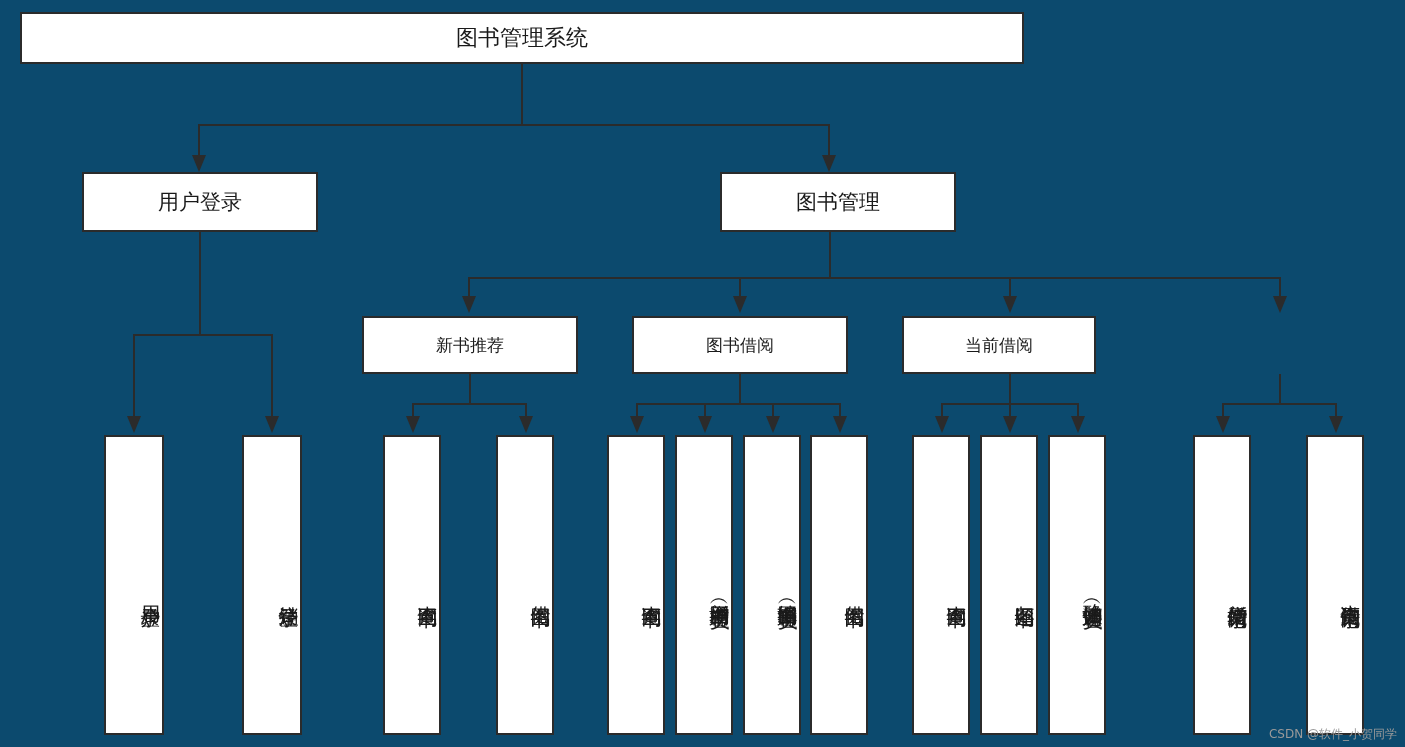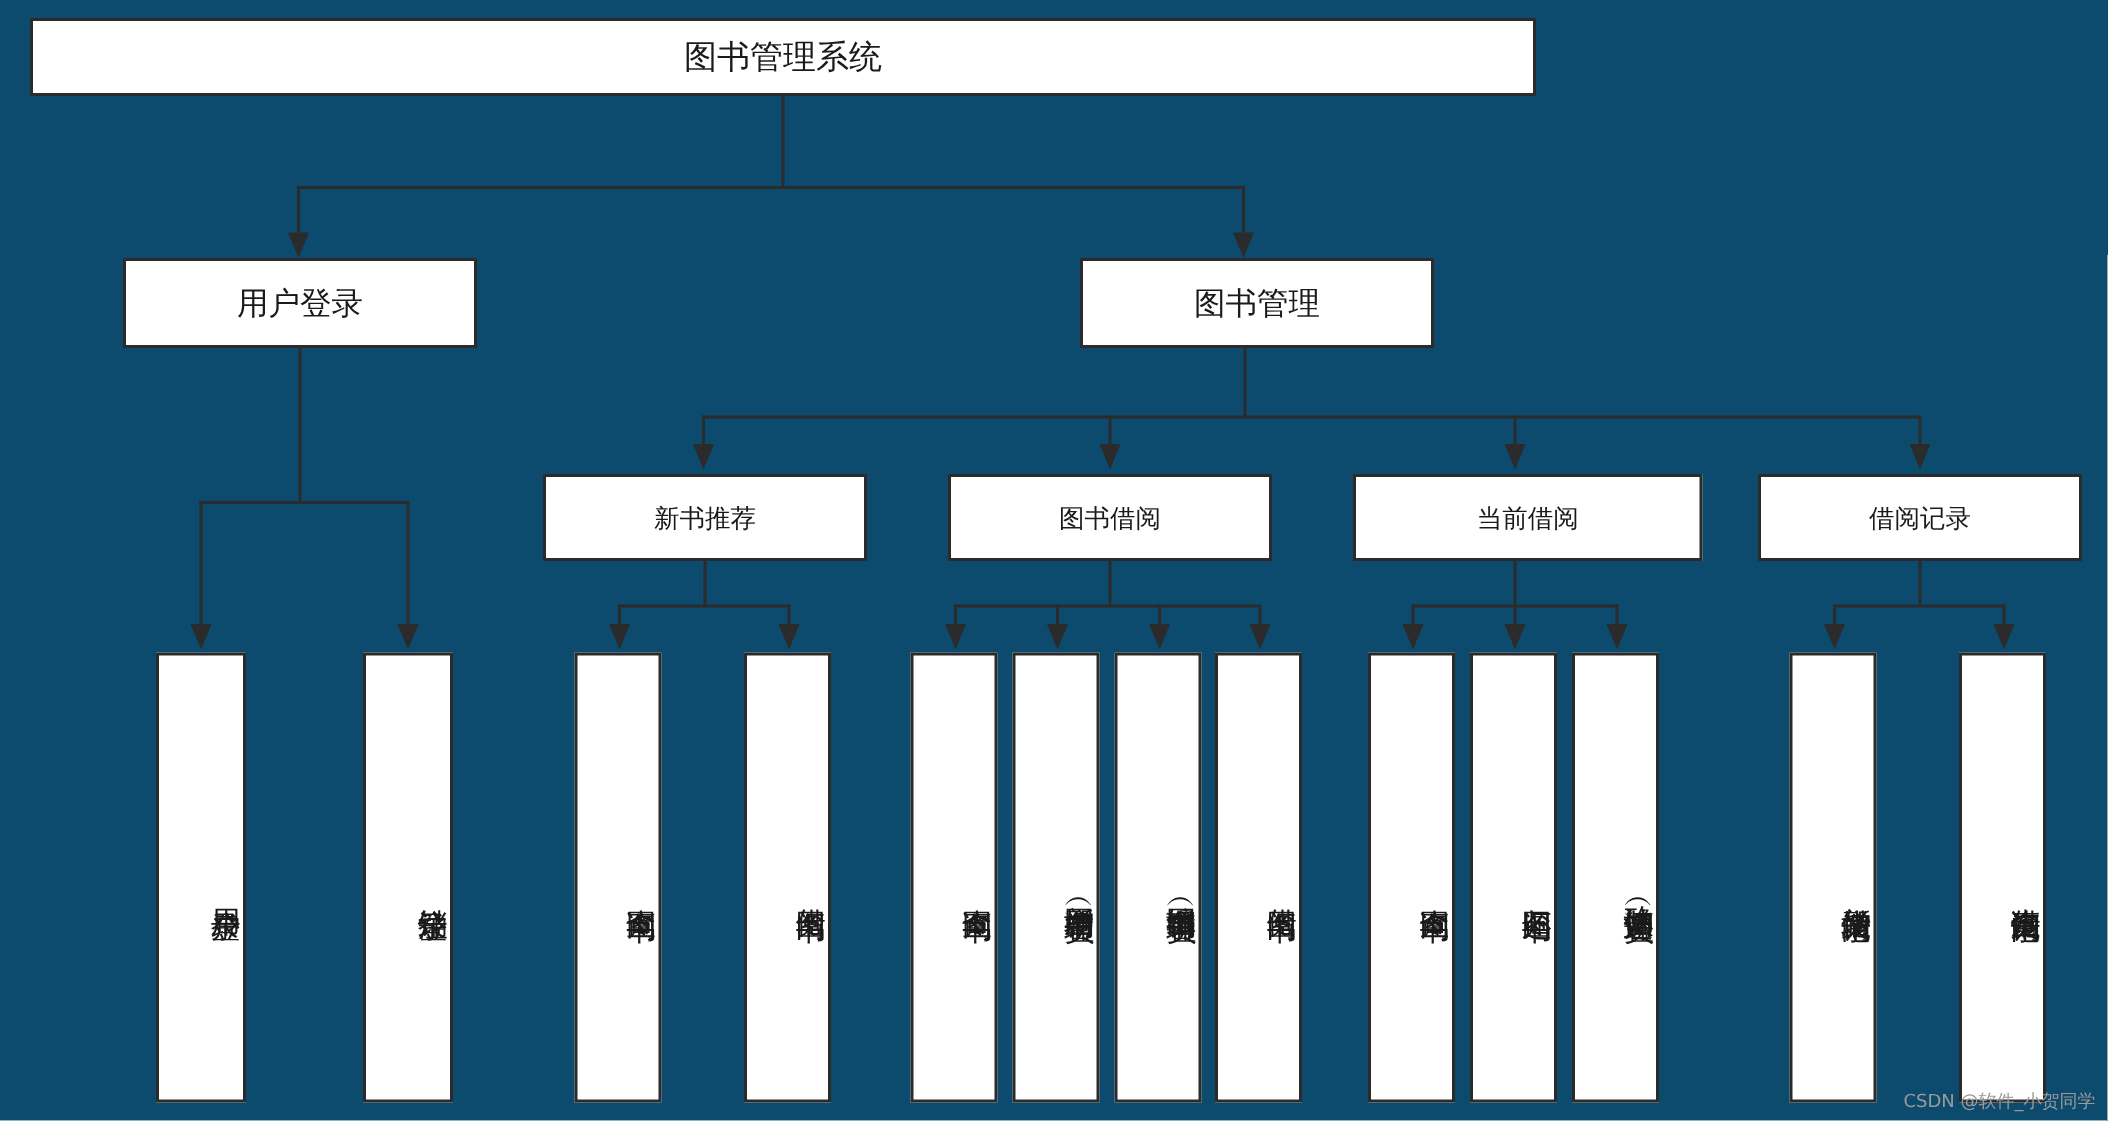--- a/index.html
+++ b/index.html
@@ -128,25 +128,22 @@
   <div class="arrow" style="left:1003px; top:296px;"></div>
   <div class="vline" style="left:1279px; top:277px; height:21px;"></div>
   <div class="arrow" style="left:1273px; top:296px;"></div>
 
   <div class="node level3" style="left:362px; top:316px; width:216px; height:58px;">
     <span class="label">新书推荐</span>
   </div>
   <div class="node level3" style="left:632px; top:316px; width:216px; height:58px;">
     <span class="label">图书借阅</span>
   </div>
-  <div class="node level3" style="left:902px; top:316px; width:233px; height:58px;">
+  <div class="node level3" style="left:902px; top:316px; width:194px; height:58px;">
     <span class="label">当前借阅</span>
-  </div>
-  <div class="node level3" style="left:1172px; top:316px; width:216px; height:58px;">
-    <span class="label">借阅记录</span>
   </div>
 
   <div class="vline" style="left:469px; top:374px; height:30px;"></div>
   <div class="hline" style="left:412px; top:403px; width:115px;"></div>
   <div class="vline" style="left:412px; top:403px; height:15px;"></div>
   <div class="arrow" style="left:406px; top:416px;"></div>
   <div class="vline" style="left:525px; top:403px; height:15px;"></div>
   <div class="arrow" style="left:519px; top:416px;"></div>
 
   <div class="vline" style="left:739px; top:374px; height:30px;"></div>

